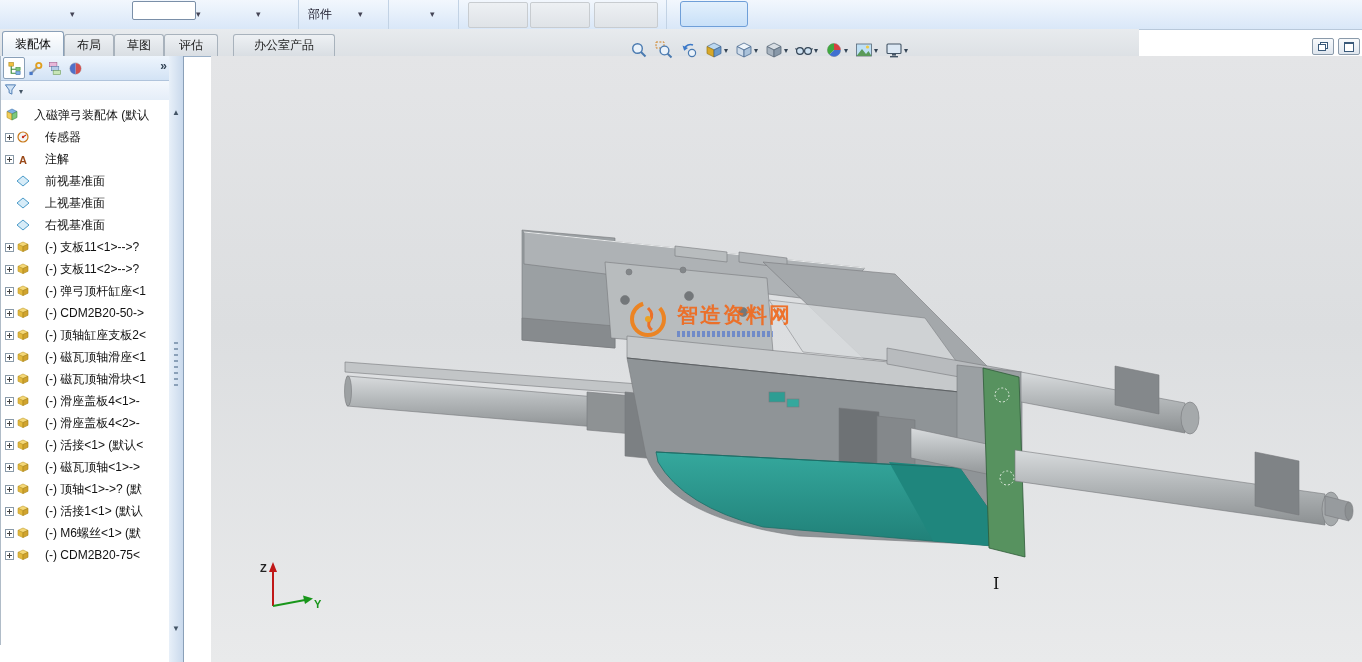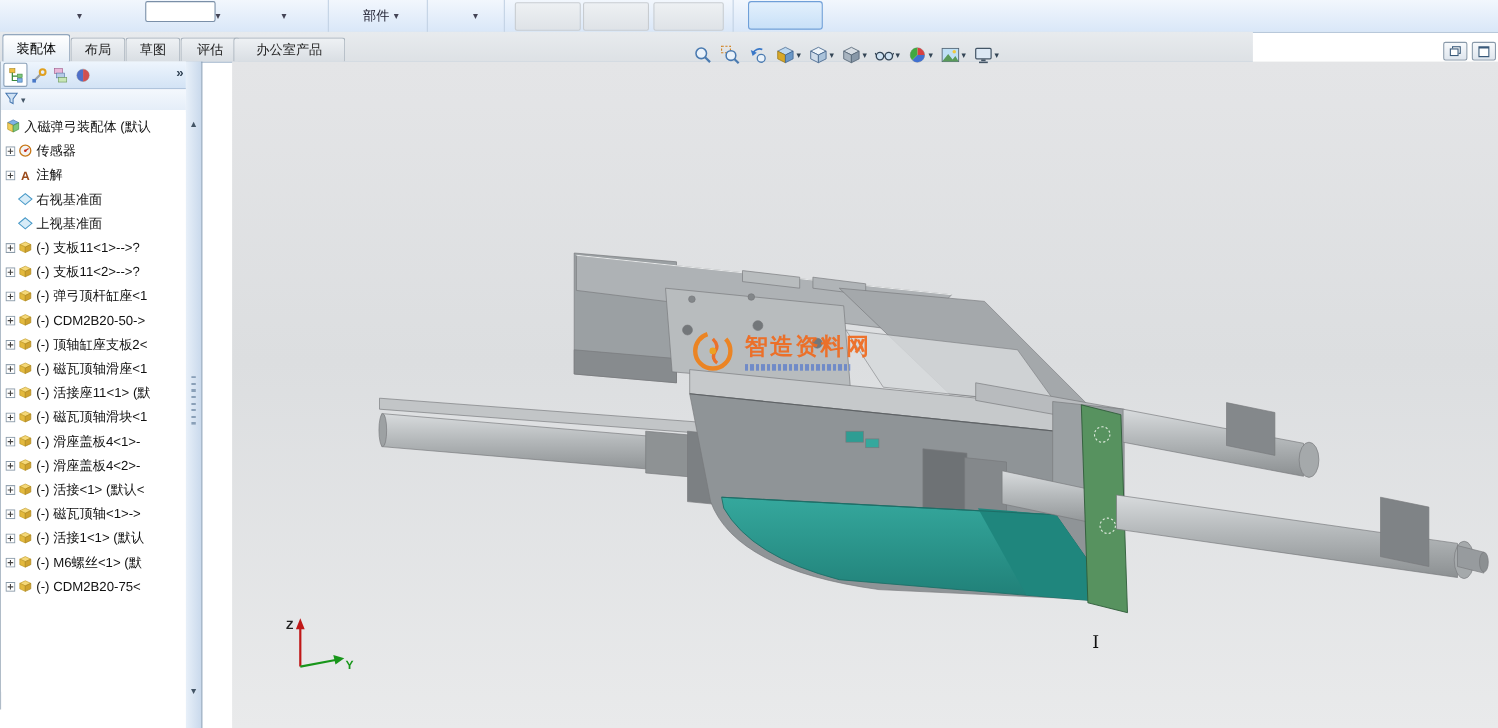--- a/index.html
+++ b/index.html
@@ -5,21 +5,21 @@
   html,body{margin:0;padding:0;}
   body{width:1362px;height:662px;position:relative;overflow:hidden;background:#fff;
        font-family:"Liberation Sans","DejaVu Sans",sans-serif;font-size:12px;color:#222;}
 
   
   #ribbon{position:absolute;left:0;top:0;width:1362px;height:29px;
           background:linear-gradient(#f2f7fd,#d9e7f8);border-bottom:1px solid #b8c8da;}
   .rb-caret{position:absolute;top:9px;font-size:9px;color:#445;}
   .rb-combo{position:absolute;left:132px;top:1px;width:62px;height:17px;background:#fff;
             border:1px solid #7a8fa8;border-radius:2px;}
-  .rb-label{position:absolute;left:308px;top:6px;width:46px;text-align:right;color:#223;}
+  .rb-label{position:absolute;left:308px;top:6px;width:46px;text-align:left;color:#223;}
   .rb-sep{position:absolute;top:0;width:1px;height:29px;background:#c2d2e4;}
   .rb-disabled{position:absolute;top:2px;height:24px;background:linear-gradient(#edf0f3,#dfe3e7);
                border:1px solid #c8ccd0;border-radius:2px;}
   .rb-selected{position:absolute;left:680px;top:1px;width:66px;height:24px;
                background:linear-gradient(#e3f0fc,#c8e0f8);border:1px solid #6f9fd8;border-radius:3px;}
 
   
   #tabstrip{position:absolute;left:0;top:29px;width:1139px;height:27px;
             background:linear-gradient(#e8ebee,#dde1e5);border-bottom:1px solid #9ab0c8;}
   .tab{position:absolute;bottom:0;height:21px;line-height:21px;text-align:center;
@@ -36,21 +36,21 @@
   .ptab{width:20px;height:20px;display:flex;align-items:center;justify-content:center;border-radius:2px;}
   .ptab.active{background:#fff;border:1px solid #8aa0b8;}
   .pcollapse{position:absolute;right:2px;top:3px;font-size:12px;color:#345;font-weight:bold;}
   .filter-row{height:20px;background:linear-gradient(#f4f8fd,#e4edf8);border-bottom:1px solid #c4d4e6;
               display:flex;align-items:center;padding:0 3px;gap:2px;}
   .fcaret{font-size:8px;color:#456;}
   .tree{position:absolute;left:0;top:44px;right:0;bottom:16px;overflow:hidden;padding-top:4px;background:#fff;}
   .trow{height:22px;display:flex;align-items:center;padding-left:3px;white-space:nowrap;}
   .texp{width:11px;display:flex;align-items:center;justify-content:center;flex:0 0 11px;}
   .ticon{width:16px;display:flex;align-items:center;justify-content:center;flex:0 0 16px;}
-  .tlabel{margin-left:2px;overflow:hidden;max-width:130px;color:#111;}
+  .tlabel{margin-left:14px;overflow:hidden;max-width:130px;color:#111;}
   .troot .tlabel{max-width:142px;}
 
   
   #splitter{position:absolute;left:169px;top:56px;width:15px;height:606px;
             background:linear-gradient(90deg,#e8f0f9,#c9d9ec);border-right:1px solid #8aa0b8;box-sizing:border-box;}
   .sarrow{position:absolute;left:3px;font-size:8px;color:#456;}
   .sarrow.up{top:52px;}
   .sarrow.down{top:568px;}
   .grip{position:absolute;left:5px;top:286px;width:4px;height:44px;
         background:repeating-linear-gradient(#8aa0b8 0 2px,transparent 2px 6px);}
@@ -105,21 +105,21 @@
     <div class="rb-disabled" style="left:594px;width:62px"></div>
     <div class="rb-sep" style="left:666px"></div>
     <div class="rb-selected"></div>
   </div>
 
   <div id="tabstrip">
     <span class="tab active" style="left:2px;width:60px">装配体</span>
     <span class="tab" style="left:64px;width:48px">布局</span>
     <span class="tab" style="left:114px;width:48px">草图</span>
     <span class="tab" style="left:164px;width:52px">评估</span>
-    <span class="tab" style="left:212px;width:100px">办公室产品</span>
+    <span class="tab" style="left:233px;width:100px">办公室产品</span>
   </div>
 
   <div id="panel">
     <div class="panel-header">
       <span class="ptab active">
         <svg viewBox="0 0 16 16" width="15" height="15">
           <rect x="2" y="1.5" width="5" height="4" fill="#f0c040" stroke="#a8841a" stroke-width=".6"></rect>
           <path d="M4.5 5.5v8 M4.5 8.8h5 M4.5 13h5" stroke="#3a8a3a" stroke-width="1.2" fill="none"></path>
           <rect x="9.5" y="6.8" width="4.5" height="3.4" fill="#7ec87e" stroke="#3f8a3f" stroke-width=".6"></rect>
           <rect x="9.5" y="11.2" width="4.5" height="3.4" fill="#7fb2e5" stroke="#3a6ea8" stroke-width=".6"></rect>
@@ -199,32 +199,41 @@
           </span>
           <span class="tlabel">注解</span>
         </div>
         <div class="trow">
           <span class="texp"></span>
           <span class="ticon">
             <svg viewBox="0 0 14 14" width="14" height="14">
               <path d="M7 2 13 7 7 12 1 7Z" fill="rgba(140,200,235,.35)" stroke="#4a9ac8" stroke-width="1"></path>
             </svg>
           </span>
+          <span class="tlabel">前视基准面</span>
+        </div>
+        <div class="trow">
+          <span class="texp"></span>
+          <span class="ticon">
+            <svg viewBox="0 0 14 14" width="14" height="14">
+              <path d="M7 2 13 7 7 12 1 7Z" fill="rgba(140,200,235,.35)" stroke="#4a9ac8" stroke-width="1"></path>
+            </svg>
+          </span>
+          <span class="tlabel">上视基准面</span>
+        </div>
+        <div class="trow">
+          <span class="texp"></span>
+          <span class="ticon">
+            <svg viewBox="0 0 14 14" width="14" height="14">
+              <path d="M7 2 13 7 7 12 1 7Z" fill="rgba(140,200,235,.35)" stroke="#4a9ac8" stroke-width="1"></path>
+            </svg>
+          </span>
           <span class="tlabel">右视基准面</span>
         </div>
         <div class="trow">
-          <span class="texp"></span>
-          <span class="ticon">
-            <svg viewBox="0 0 14 14" width="14" height="14">
-              <path d="M7 2 13 7 7 12 1 7Z" fill="rgba(140,200,235,.35)" stroke="#4a9ac8" stroke-width="1"></path>
-            </svg>
-          </span>
-          <span class="tlabel">上视基准面</span>
-        </div>
-        <div class="trow">
           <span class="texp">
             <svg viewBox="0 0 9 9" width="9" height="9">
               <rect x="0.5" y="0.5" width="8" height="8" fill="#fff" stroke="#8a9aa8"></rect>
               <line x1="2" y1="4.5" x2="7" y2="4.5" stroke="#444" stroke-width="1"></line>
               <line x1="4.5" y1="2" x2="4.5" y2="7" stroke="#444" stroke-width="1"></line>
             </svg>
           </span>
           <span class="ticon">
             <svg viewBox="0 0 14 14" width="14" height="14">
               <path d="M7 2 12 4.3 7 6.6 2 4.3Z" fill="#f5d878" stroke="#c09a28" stroke-width=".6"></path>
@@ -327,37 +336,20 @@
               <line x1="4.5" y1="2" x2="4.5" y2="7" stroke="#444" stroke-width="1"></line>
             </svg>
           </span>
           <span class="ticon">
             <svg viewBox="0 0 14 14" width="14" height="14">
               <path d="M7 2 12 4.3 7 6.6 2 4.3Z" fill="#f5d878" stroke="#c09a28" stroke-width=".6"></path>
               <path d="M2 4.3 7 6.6v5L2 9.3Z" fill="#e3b93e" stroke="#c09a28" stroke-width=".6"></path>
               <path d="M12 4.3 7 6.6v5l5-2.3Z" fill="#d0a32e" stroke="#a8841a" stroke-width=".6"></path>
             </svg>
           </span>
-          <span class="tlabel">(-) 活接座11&lt;1&gt; (默</span>
-        </div>
-        <div class="trow">
-          <span class="texp">
-            <svg viewBox="0 0 9 9" width="9" height="9">
-              <rect x="0.5" y="0.5" width="8" height="8" fill="#fff" stroke="#8a9aa8"></rect>
-              <line x1="2" y1="4.5" x2="7" y2="4.5" stroke="#444" stroke-width="1"></line>
-              <line x1="4.5" y1="2" x2="4.5" y2="7" stroke="#444" stroke-width="1"></line>
-            </svg>
-          </span>
-          <span class="ticon">
-            <svg viewBox="0 0 14 14" width="14" height="14">
-              <path d="M7 2 12 4.3 7 6.6 2 4.3Z" fill="#f5d878" stroke="#c09a28" stroke-width=".6"></path>
-              <path d="M2 4.3 7 6.6v5L2 9.3Z" fill="#e3b93e" stroke="#c09a28" stroke-width=".6"></path>
-              <path d="M12 4.3 7 6.6v5l5-2.3Z" fill="#d0a32e" stroke="#a8841a" stroke-width=".6"></path>
-            </svg>
-          </span>
           <span class="tlabel">(-) 磁瓦顶轴滑块&lt;1</span>
         </div>
         <div class="trow">
           <span class="texp">
             <svg viewBox="0 0 9 9" width="9" height="9">
               <rect x="0.5" y="0.5" width="8" height="8" fill="#fff" stroke="#8a9aa8"></rect>
               <line x1="2" y1="4.5" x2="7" y2="4.5" stroke="#444" stroke-width="1"></line>
               <line x1="4.5" y1="2" x2="4.5" y2="7" stroke="#444" stroke-width="1"></line>
             </svg>
           </span>
@@ -413,20 +405,37 @@
             </svg>
           </span>
           <span class="ticon">
             <svg viewBox="0 0 14 14" width="14" height="14">
               <path d="M7 2 12 4.3 7 6.6 2 4.3Z" fill="#f5d878" stroke="#c09a28" stroke-width=".6"></path>
               <path d="M2 4.3 7 6.6v5L2 9.3Z" fill="#e3b93e" stroke="#c09a28" stroke-width=".6"></path>
               <path d="M12 4.3 7 6.6v5l5-2.3Z" fill="#d0a32e" stroke="#a8841a" stroke-width=".6"></path>
             </svg>
           </span>
           <span class="tlabel">(-) 磁瓦顶轴&lt;1&gt;-&gt;</span>
+        </div>
+        <div class="trow">
+          <span class="texp">
+            <svg viewBox="0 0 9 9" width="9" height="9">
+              <rect x="0.5" y="0.5" width="8" height="8" fill="#fff" stroke="#8a9aa8"></rect>
+              <line x1="2" y1="4.5" x2="7" y2="4.5" stroke="#444" stroke-width="1"></line>
+              <line x1="4.5" y1="2" x2="4.5" y2="7" stroke="#444" stroke-width="1"></line>
+            </svg>
+          </span>
+          <span class="ticon">
+            <svg viewBox="0 0 14 14" width="14" height="14">
+              <path d="M7 2 12 4.3 7 6.6 2 4.3Z" fill="#f5d878" stroke="#c09a28" stroke-width=".6"></path>
+              <path d="M2 4.3 7 6.6v5L2 9.3Z" fill="#e3b93e" stroke="#c09a28" stroke-width=".6"></path>
+              <path d="M12 4.3 7 6.6v5l5-2.3Z" fill="#d0a32e" stroke="#a8841a" stroke-width=".6"></path>
+            </svg>
+          </span>
+          <span class="tlabel">(-) 顶轴&lt;1&gt;-&gt;? (默</span>
         </div>
         <div class="trow">
           <span class="texp">
             <svg viewBox="0 0 9 9" width="9" height="9">
               <rect x="0.5" y="0.5" width="8" height="8" fill="#fff" stroke="#8a9aa8"></rect>
               <line x1="2" y1="4.5" x2="7" y2="4.5" stroke="#444" stroke-width="1"></line>
               <line x1="4.5" y1="2" x2="4.5" y2="7" stroke="#444" stroke-width="1"></line>
             </svg>
           </span>
           <span class="ticon">

